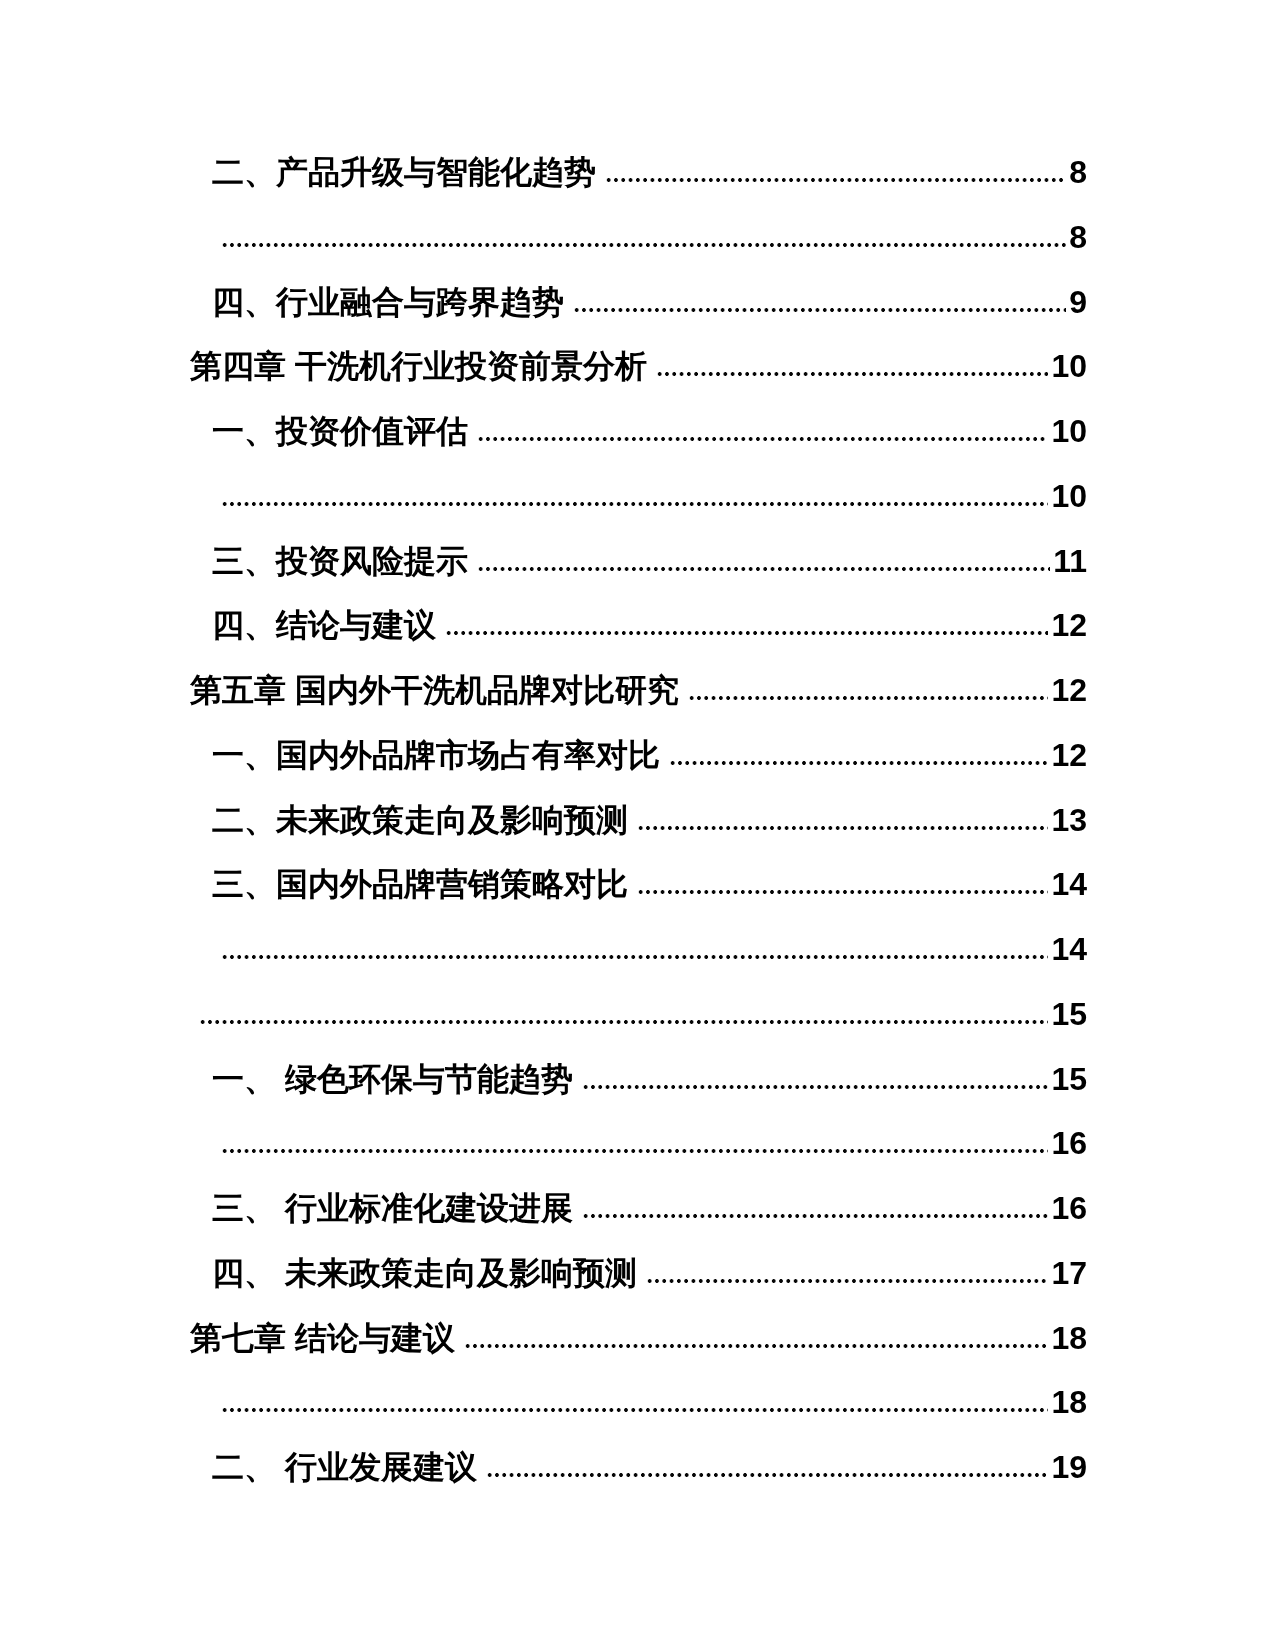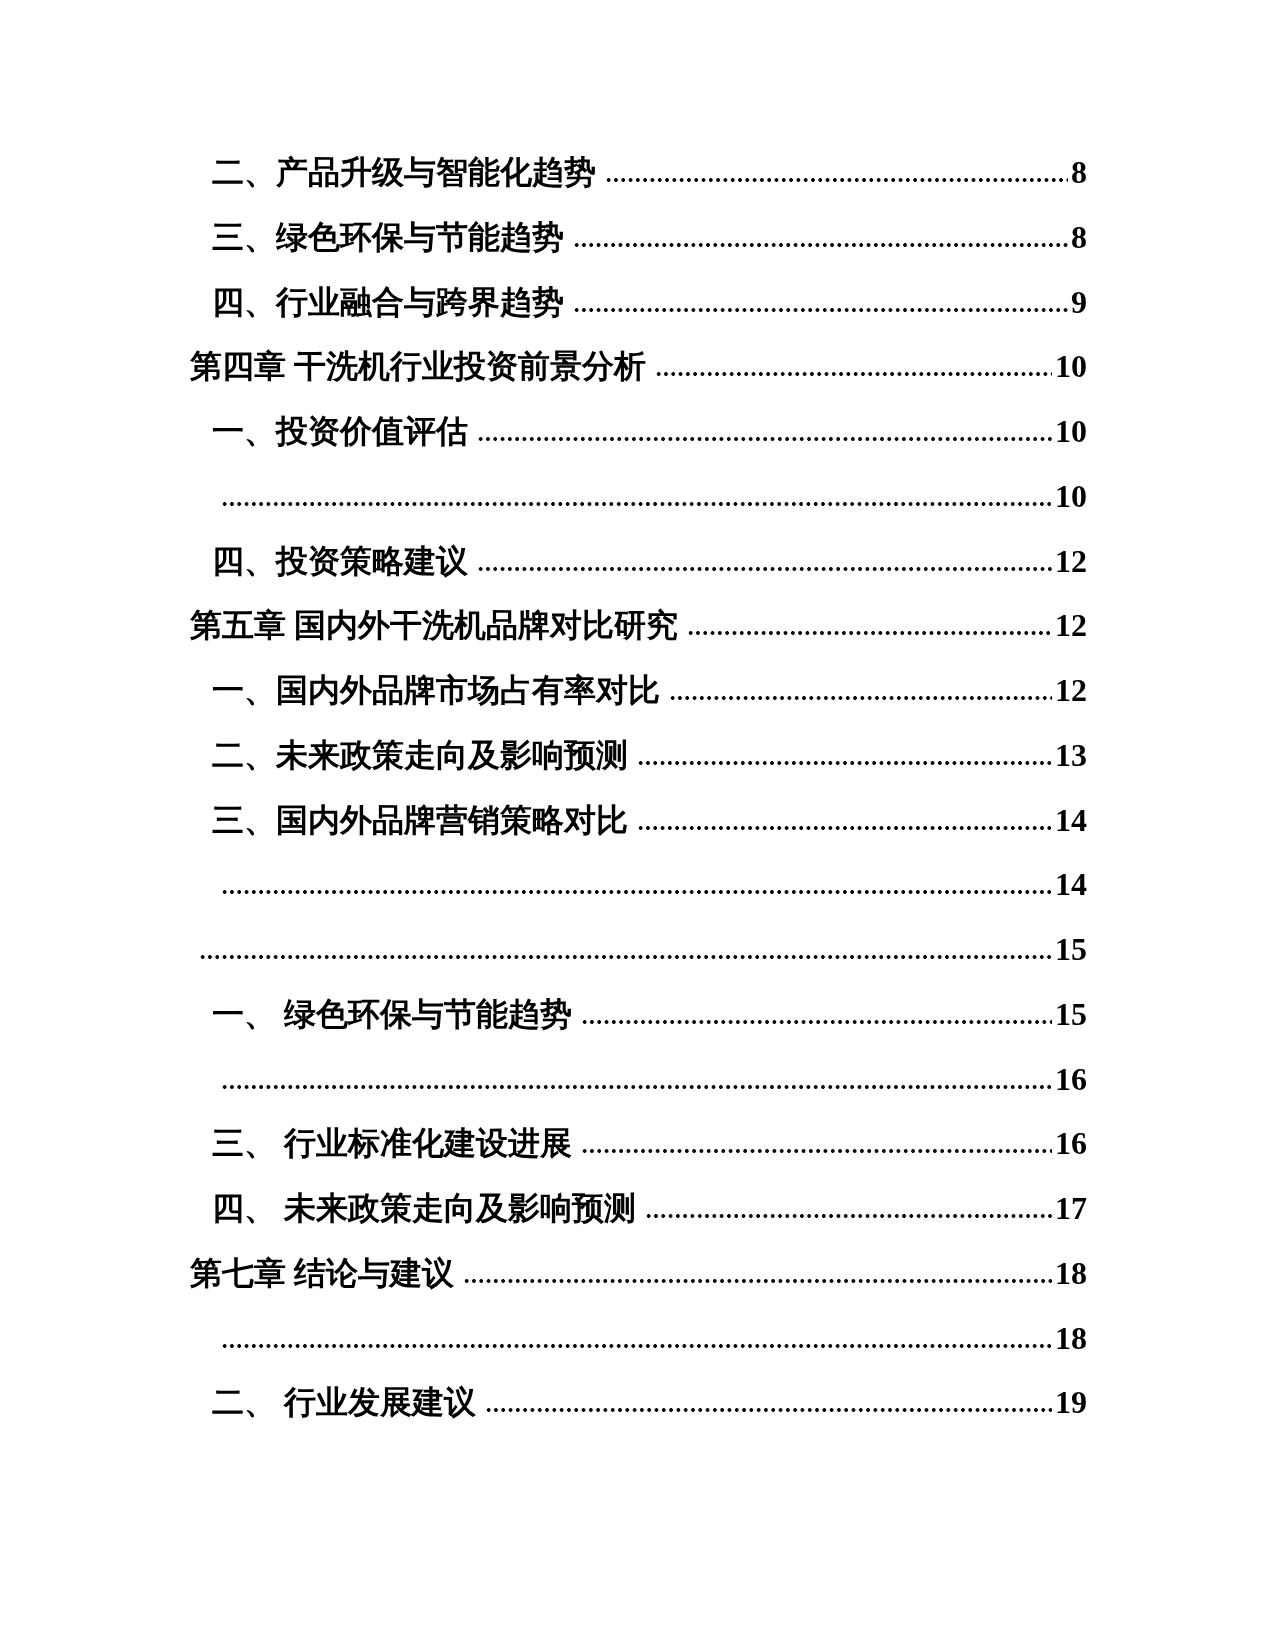--- a/index.html
+++ b/index.html
@@ -24,21 +24,20 @@
   .toc {
     width: 100%;
   }
   .toc-row {
     display: flex;
     align-items: baseline;
     height: 64.75px;
     font-size: 32px;
     font-weight: 700;
     color: #000000;
-    font-family: Liberation Serif, serif;
   }
   .toc-row.sub {
     padding-left: 22px;
   }
   .toc-label {
     white-space: pre;
     line-height: 64.75px;
     flex: 0 0 auto;
   }
   .toc-dots {
@@ -61,21 +60,20 @@
 
 <div class="page">
   <div class="toc" id="toc" style="color: rgb(0, 0, 0);">
   <div class="toc-row sub">
     <span class="toc-label">二、产品升级与智能化趋势</span>
     <span class="toc-dots"></span>
     <span class="toc-page">8</span>
   </div>
 
   <div class="toc-row sub">
-    <span class="toc-label">三、绿色环保与节能趋势</span>
     <span class="toc-dots"></span>
     <span class="toc-page">8</span>
   </div>
 
   <div class="toc-row sub">
     <span class="toc-label">四、行业融合与跨界趋势</span>
     <span class="toc-dots"></span>
     <span class="toc-page">9</span>
   </div>
 
@@ -89,23 +87,28 @@
     <span class="toc-label">一、投资价值评估</span>
     <span class="toc-dots"></span>
     <span class="toc-page">10</span>
   </div>
 
   <div class="toc-row sub">
     <span class="toc-dots"></span>
     <span class="toc-page">10</span>
   </div>
 
+  <div class="toc-row sub">
+    <span class="toc-label">三、投资风险提示</span>
+    <span class="toc-dots"></span>
+    <span class="toc-page">11</span>
+  </div>
 
   <div class="toc-row sub">
-    <span class="toc-label">四、投资策略建议</span>
+    <span class="toc-label">四、结论与建议</span>
     <span class="toc-dots"></span>
     <span class="toc-page">12</span>
   </div>
 
   <div class="toc-row chapter">
     <span class="toc-label">第五章 国内外干洗机品牌对比研究</span>
     <span class="toc-dots"></span>
     <span class="toc-page">12</span>
   </div>
 

